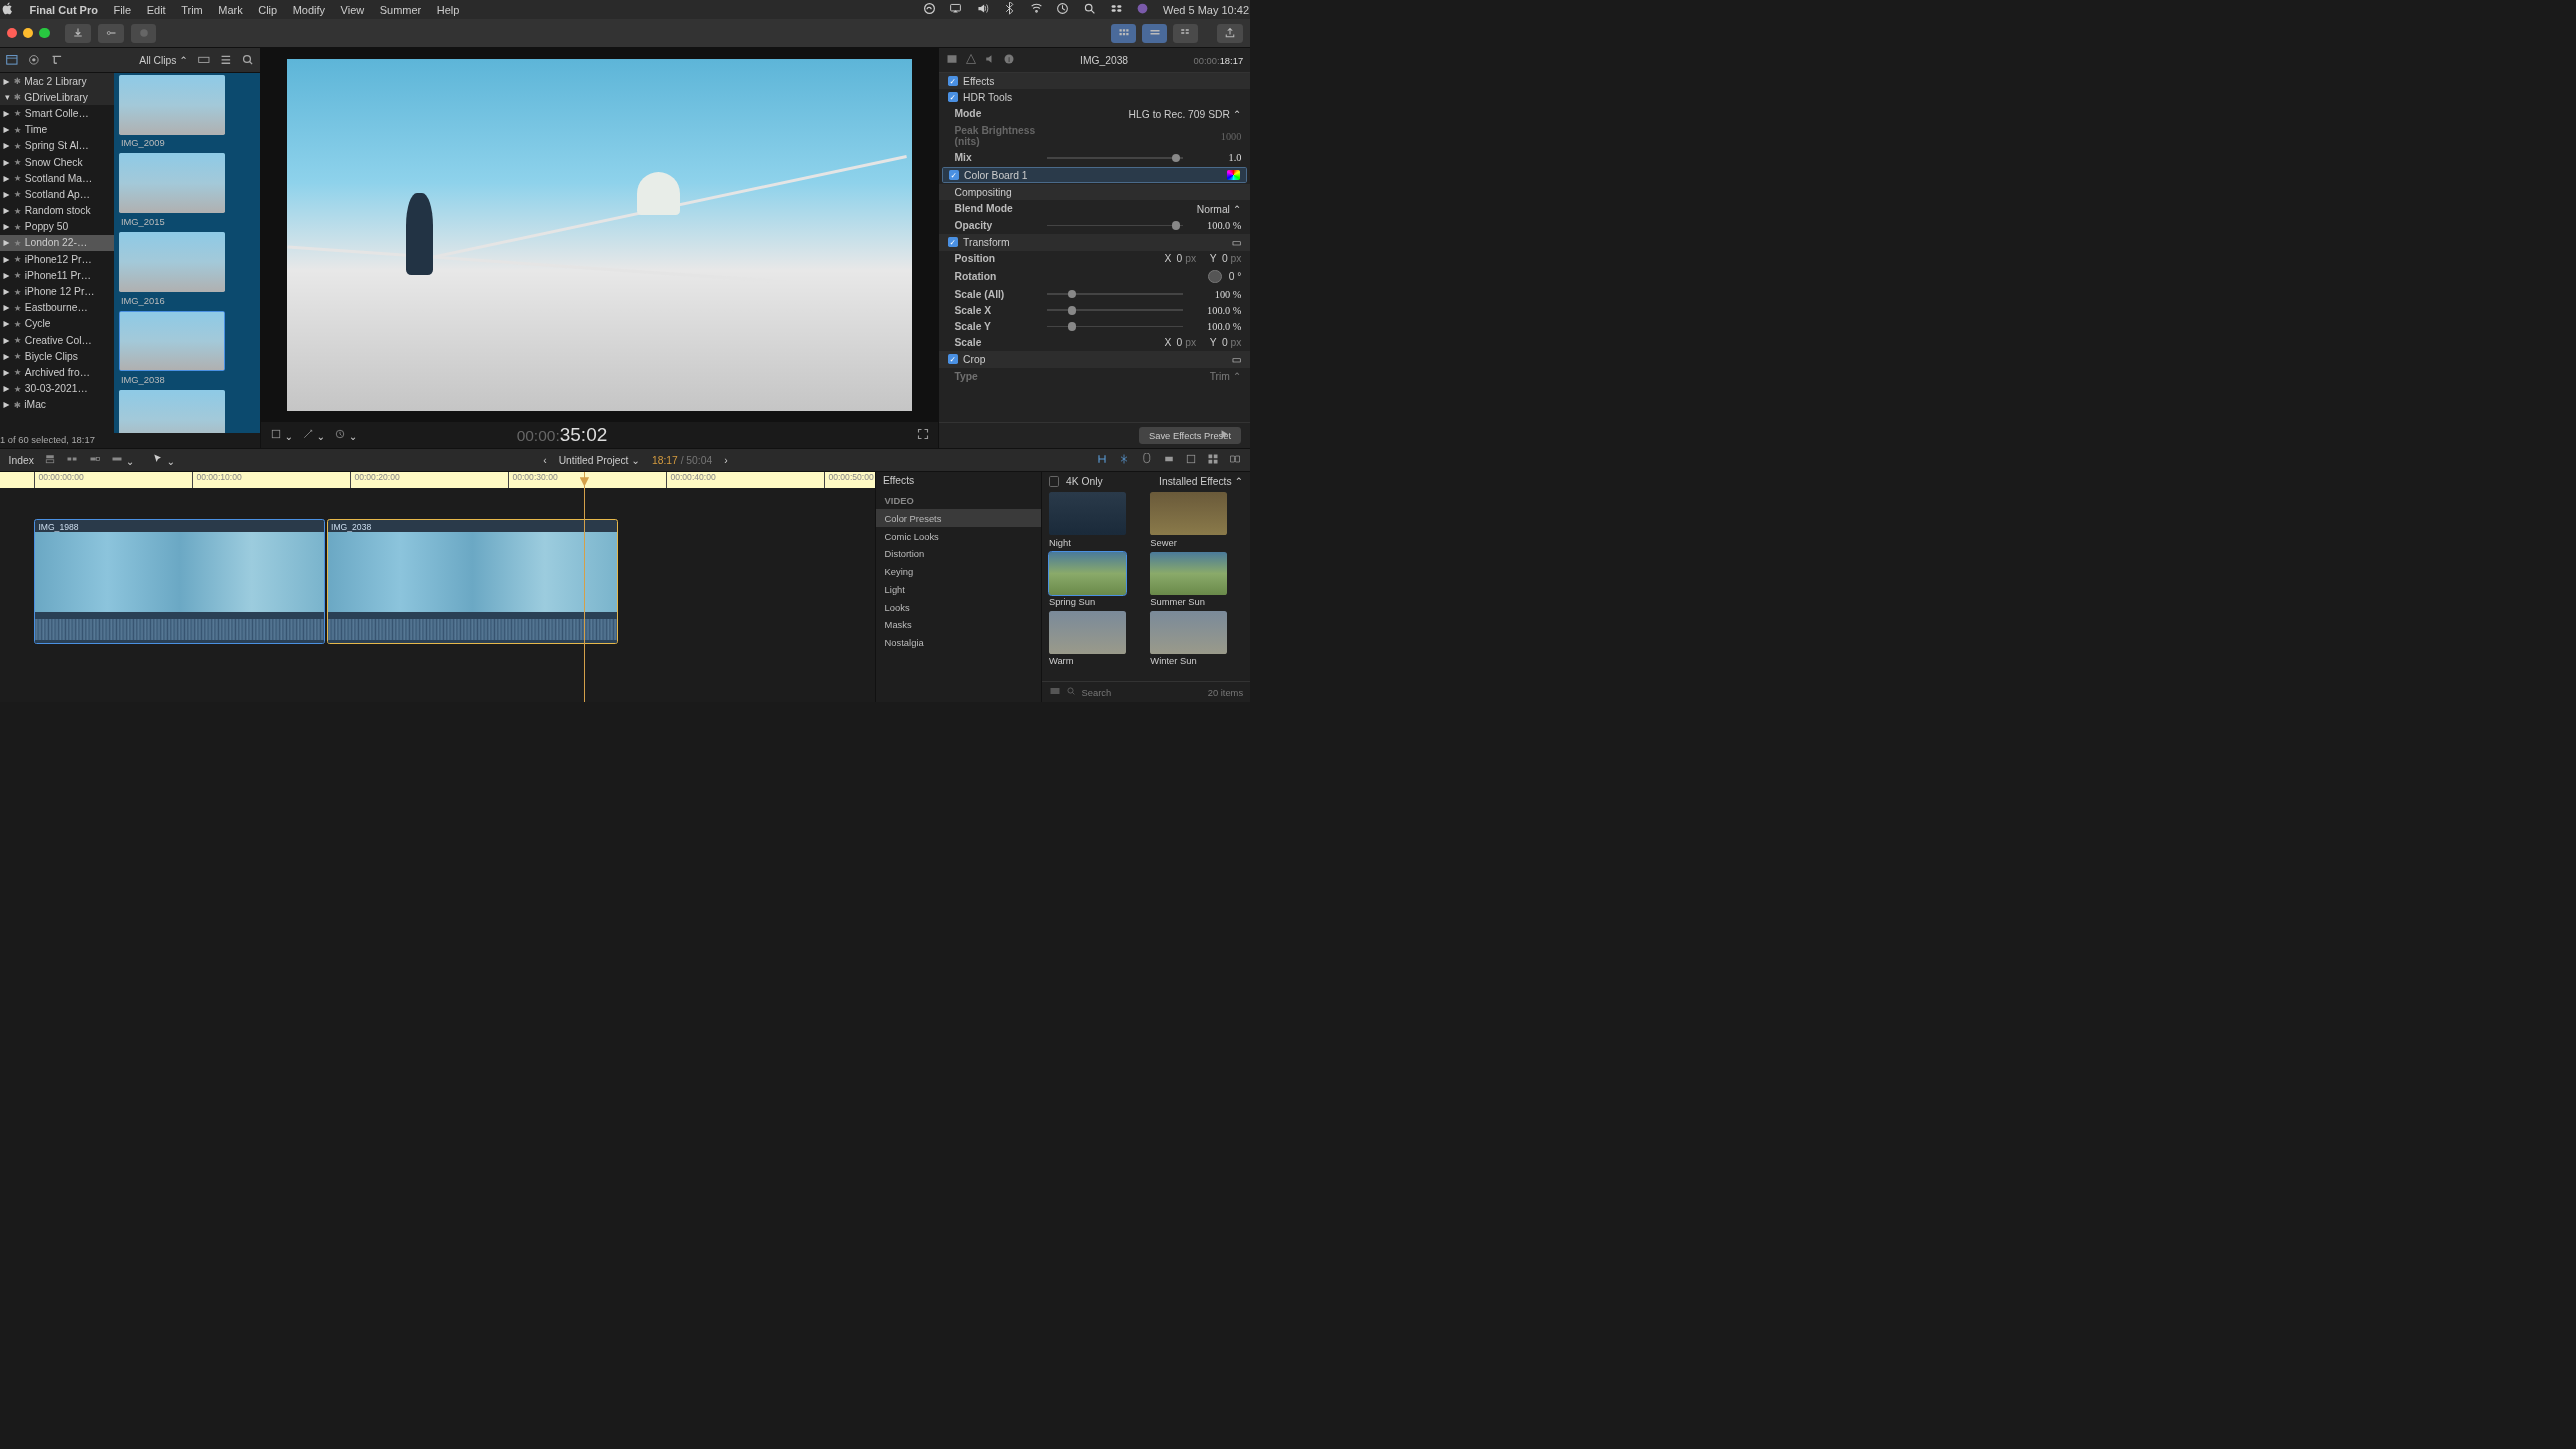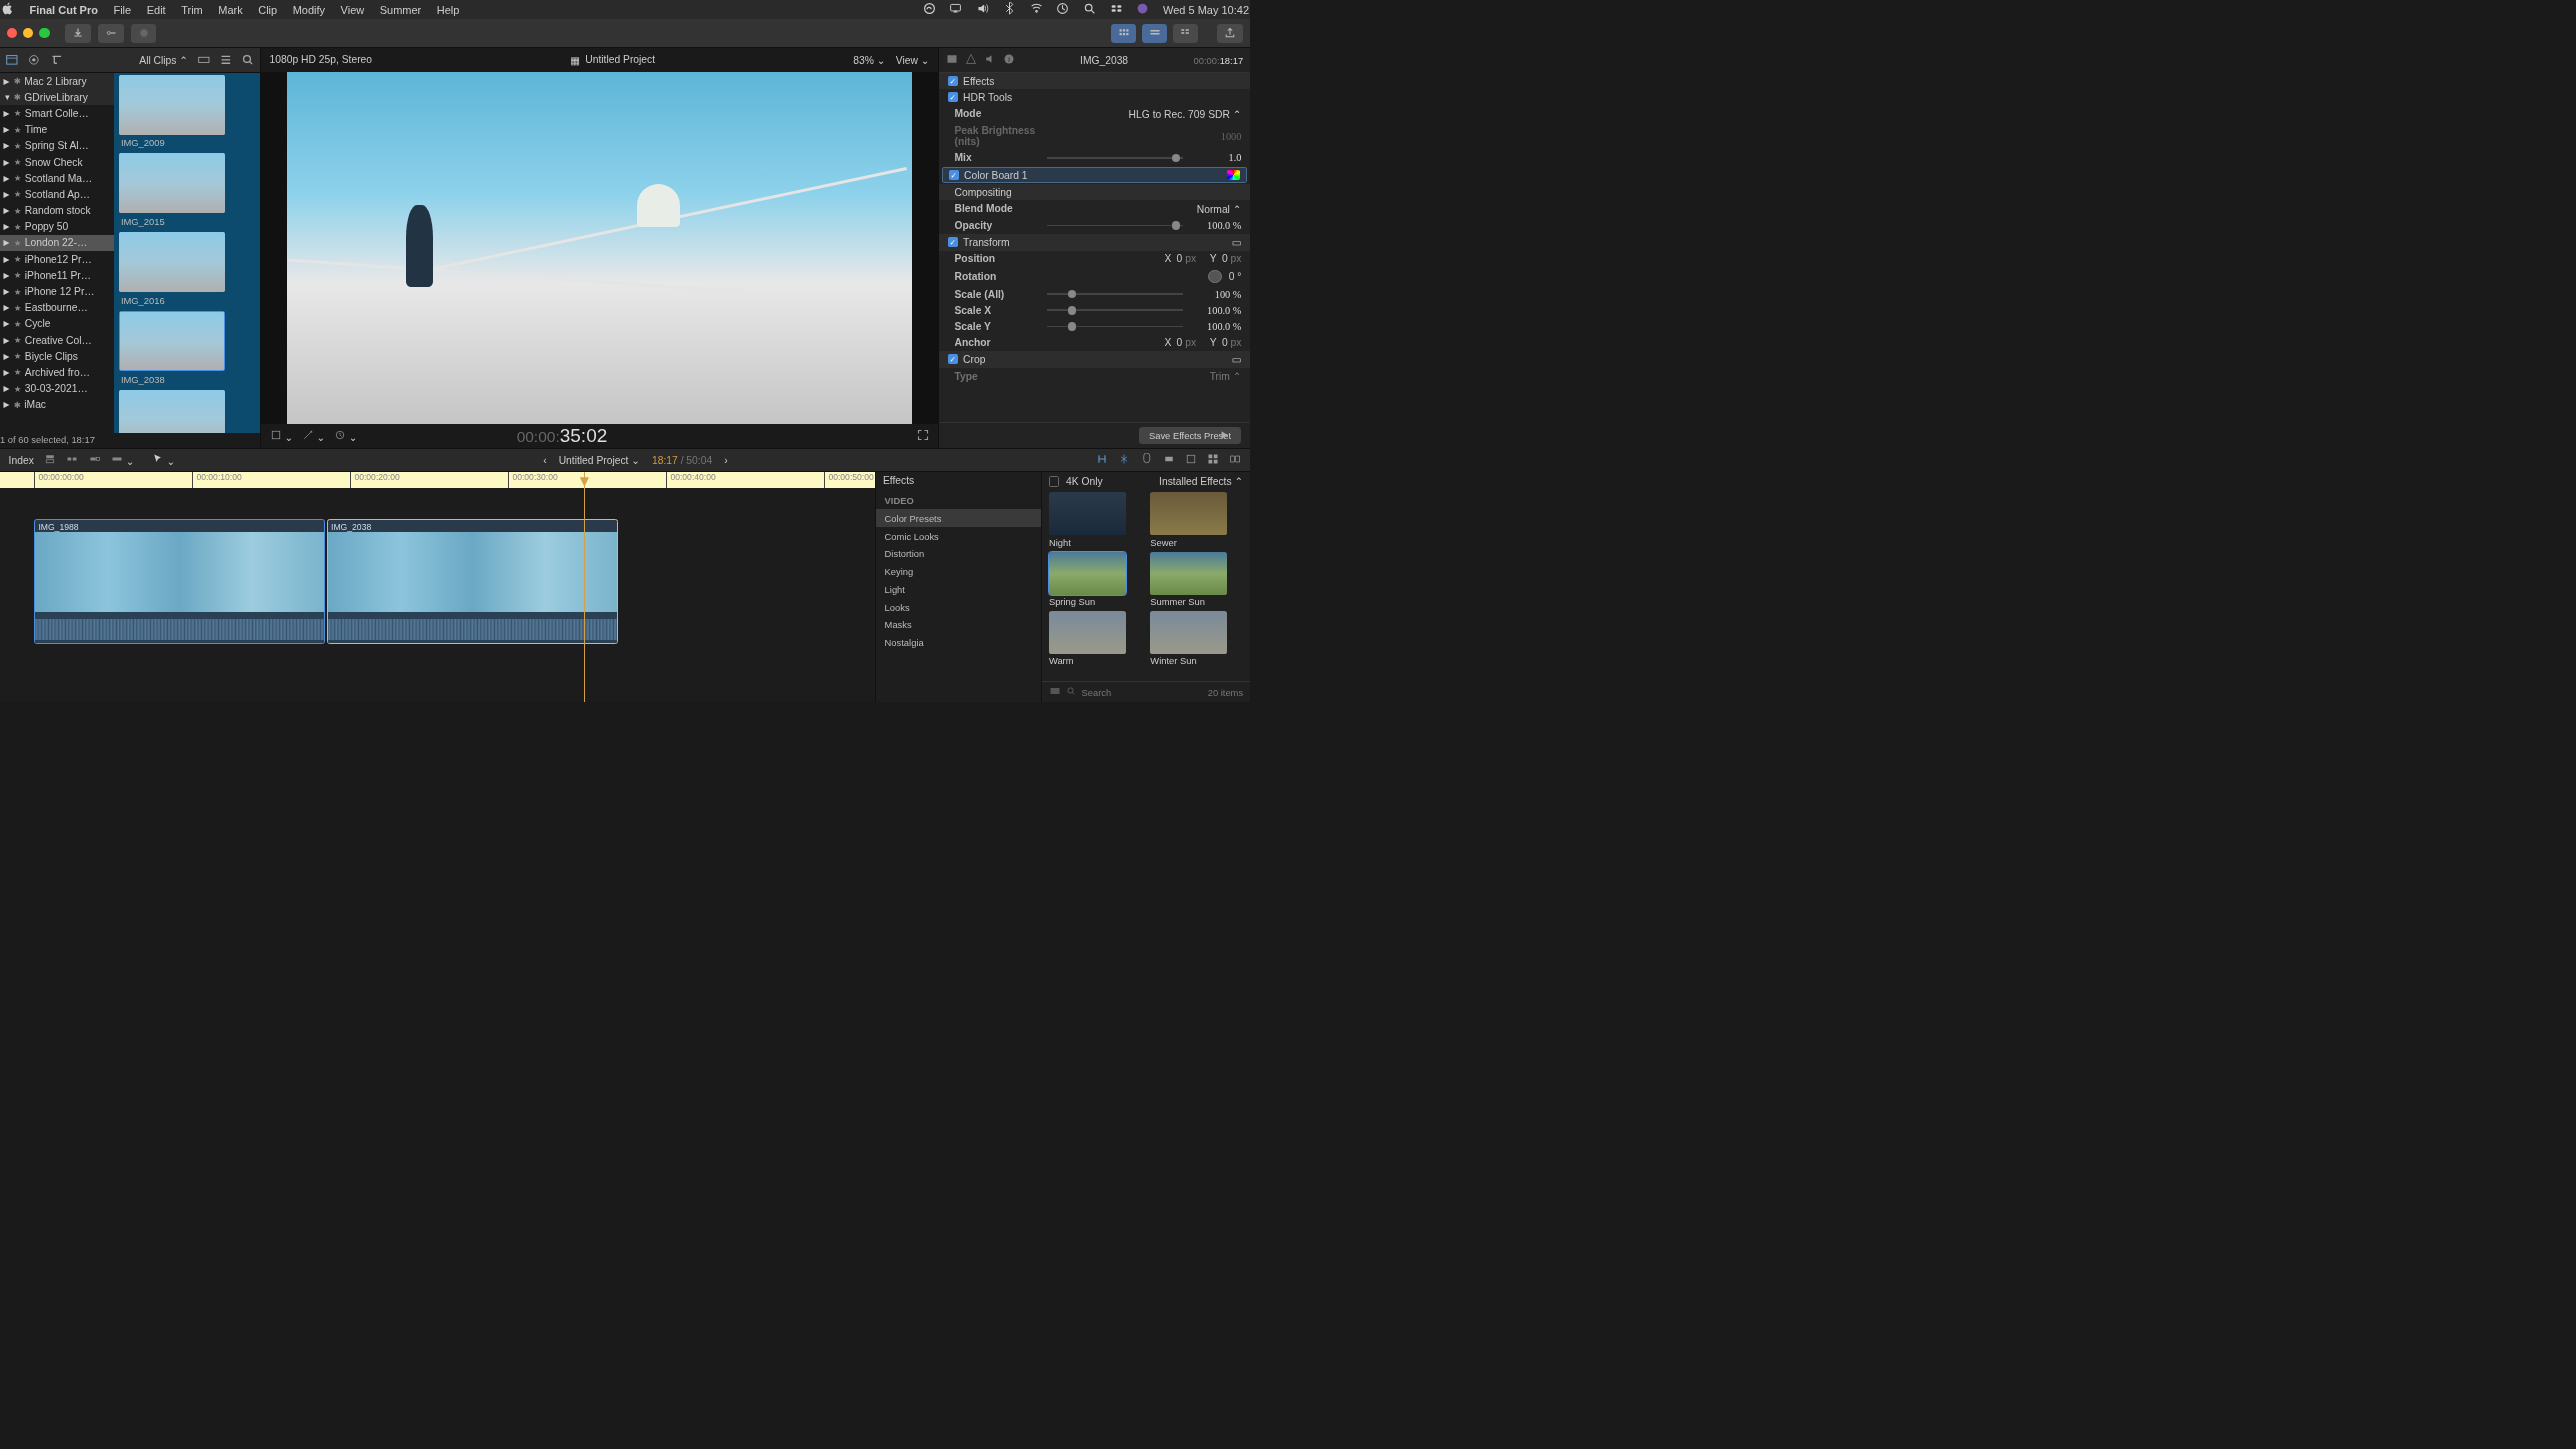--- a/index.html
+++ b/index.html
@@ -405,31 +405,20 @@
           </div>
           <div class="thumb-item">
             <div class="thumb-img"></div>
           </div>
         </div>
     </div>
     <div class="lib-footer">1 of 60 selected, 18:17</div>
   </div>
 
   <div class="center">
-    <div class="center-header">
-      <span>1080p HD 25p, Stereo</span>
-      <span style="display:flex;gap:5.2px;align-items:center">
-          <span>▦</span>
-          <span style="font-weight:500">Untitled Project</span>
-        </span>
-      <span style="display:flex;gap:10.3px">
-        <span><span>83%</span> ⌄</span>
-        <span><span>View</span> ⌄</span>
-      </span>
-    </div>
     <div class="viewer">
       <div class="viewer-img">
         <div class="bridge-line bl1"></div>
         <div class="bridge-line bl2"></div>
         <div class="dome"></div>
         <div class="person"></div>
       </div>
     </div>
     <div class="viewer-footer">
       <span class="vf-icon"><svg viewBox="0 0 16 16">
@@ -549,21 +538,21 @@
           <span class="insp-val">100.0  %</span>
         </div>
       <div class="insp-row">
           <span class="insp-label">Scale Y</span>
           <span class="insp-slider">
             <span class="knob" style="left:15%"></span>
           </span>
           <span class="insp-val">100.0  %</span>
         </div>
       <div class="insp-row">
-          <span class="insp-label">Anchor</span>
+          <span class="insp-label">Scale</span>
           <span style="margin-left:auto;display:flex;gap:5.2px">
             <span>X</span>
             <span><span>0</span> <span style="color:#777">px</span></span>
             <span style="margin-left:8.6px">Y</span>
             <span><span>0</span> <span style="color:#777">px</span></span>
           </span>
         </div>
       <div class="insp-section header">
           <span class="chk">✓</span>
           <span>Crop</span>

